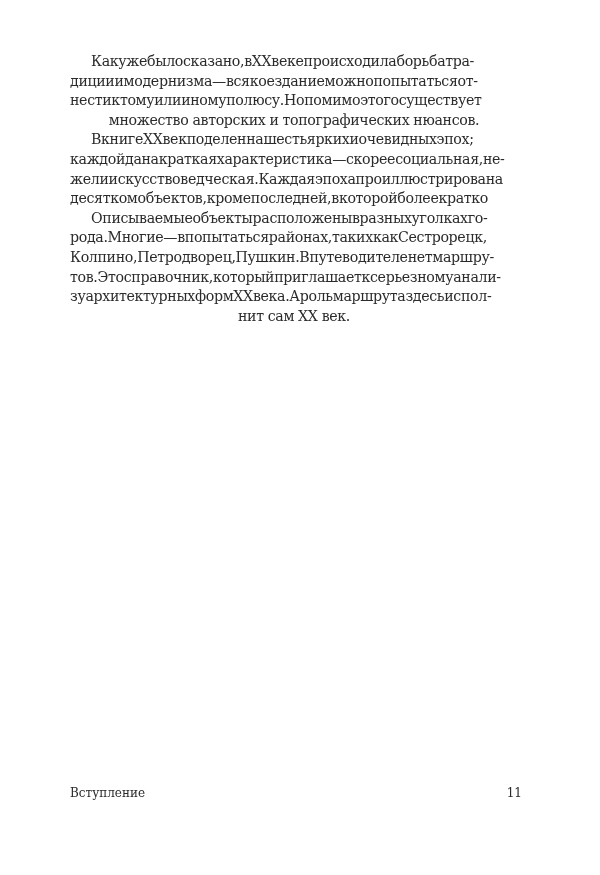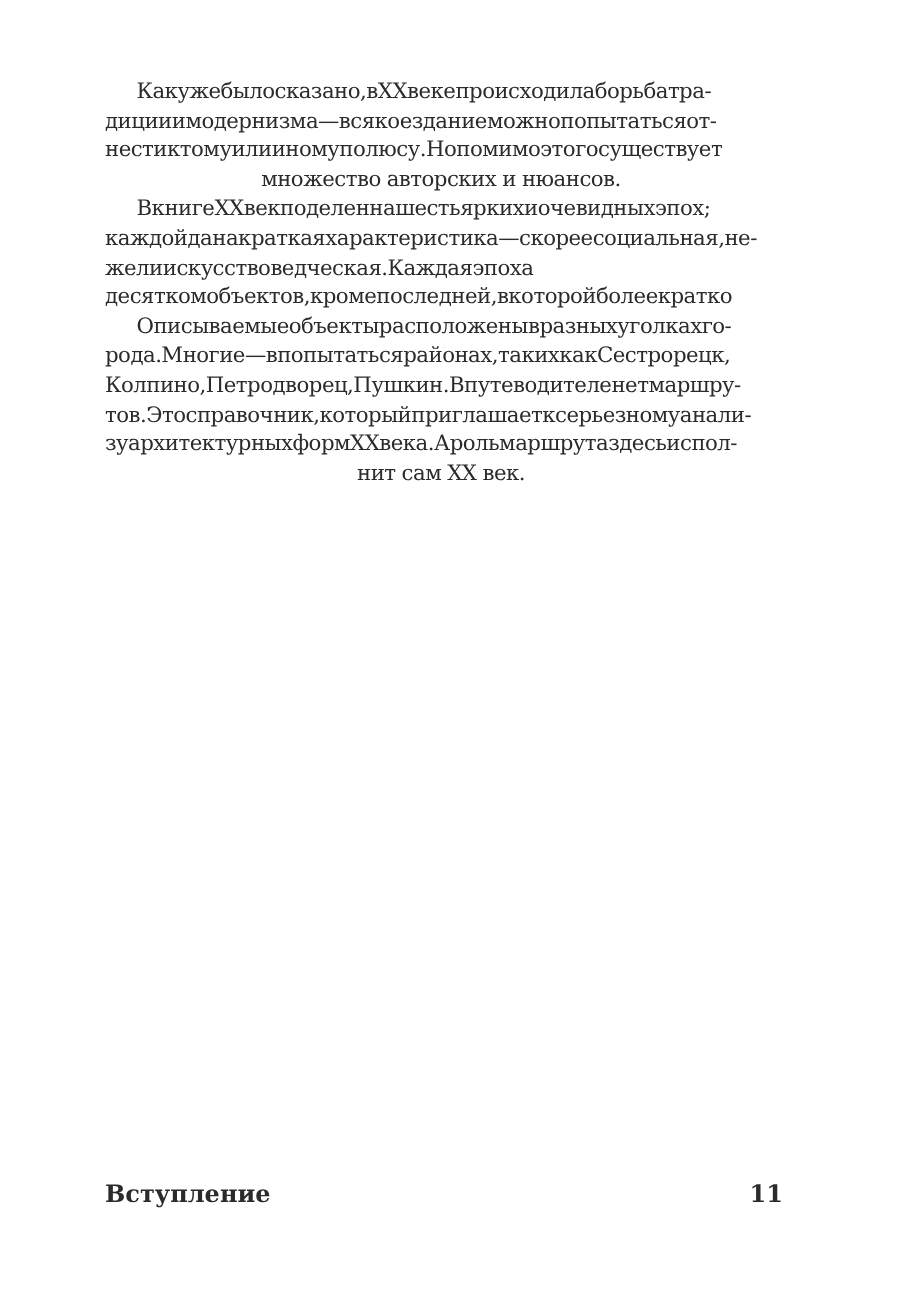--- a/index.html
+++ b/index.html
@@ -18,21 +18,21 @@
     display: flex; 
   }
   .line.indent { padding-left: 21px; }
   .line.last { justify-content: center; }
   .line .w { display: inline-block; }
   .line.last .w { margin-right: 4px; }
   .footer {
     position: absolute; left: 70px; top: 786px; width: 452px;
     display: flex; justify-content: space-between;
     font-family: "DejaVu Serif", "Liberation Serif", serif;
-    font-weight: bold; font-size: 16px; color: #2b2b2b;
+    font-weight: normal; font-size: 12px; color: #2b2b2b;
   }
 </style>
 </head>
 <body>
 
 <div class="text-block" id="text-block">
     <div>
       <div class="line indent">
         <span class="w">Как</span>
         <span class="w">уже</span>
@@ -65,20 +65,21 @@
         <span class="w">полюсу.</span>
         <span class="w">Но</span>
         <span class="w">помимо</span>
         <span class="w">этого</span>
         <span class="w">существует</span>
       </div>
       <div class="line last">
         <span class="w">множество</span>
         <span class="w">авторских</span>
         <span class="w">и</span>
+        <span class="w">топографических</span>
         <span class="w">нюансов.</span>
       </div>
     </div>
     <div>
       <div class="line indent">
         <span class="w">В</span>
         <span class="w">книге</span>
         <span class="w">XX</span>
         <span class="w">век</span>
         <span class="w">поделен</span>
@@ -97,20 +98,21 @@
         <span class="w">—</span>
         <span class="w">скорее</span>
         <span class="w">социальная,</span>
         <span class="w">не-</span>
       </div>
       <div class="line">
         <span class="w">жели</span>
         <span class="w">искусствоведческая.</span>
         <span class="w">Каждая</span>
         <span class="w">эпоха</span>
+        <span class="w">проиллюстрирована</span>
       </div>
       <div class="line">
         <span class="w">десятком</span>
         <span class="w">объектов,</span>
         <span class="w">кроме</span>
         <span class="w">последней,</span>
         <span class="w">в</span>
         <span class="w">которой</span>
         <span class="w">более</span>
         <span class="w">кратко</span>

